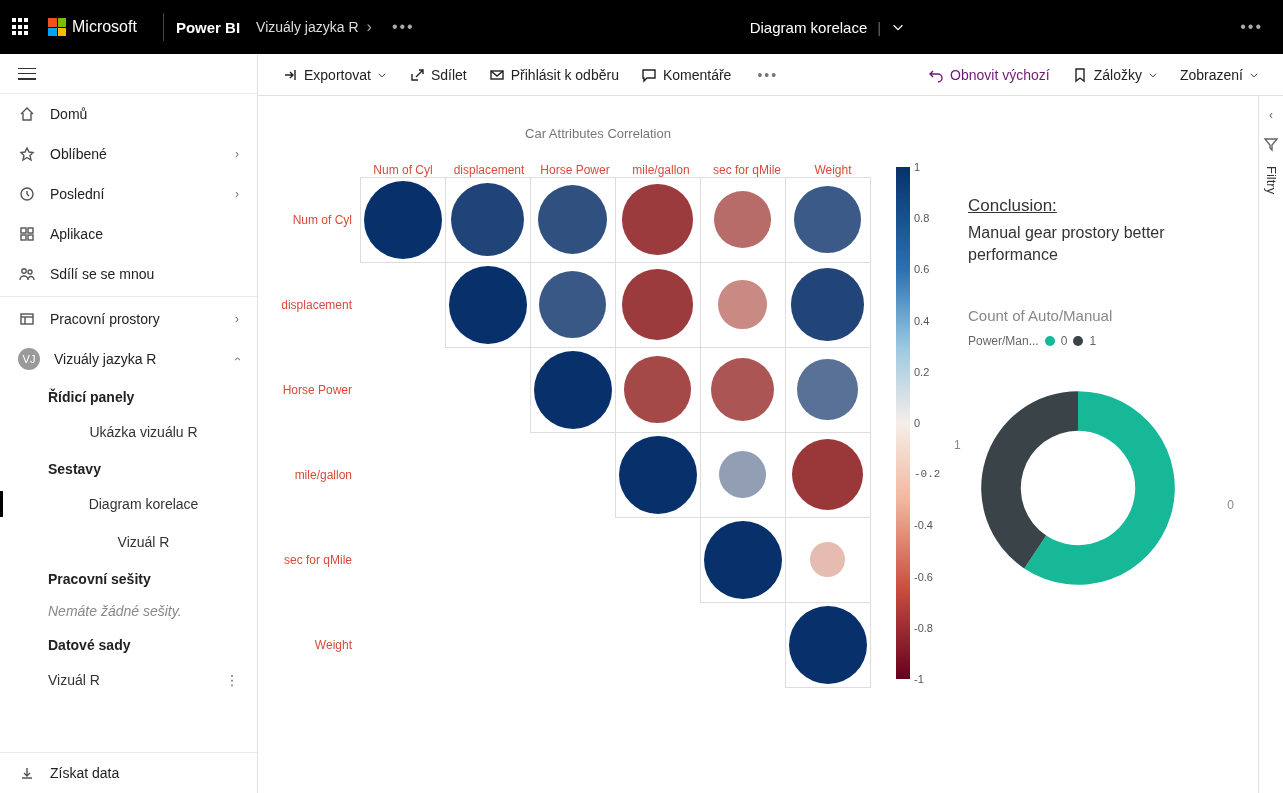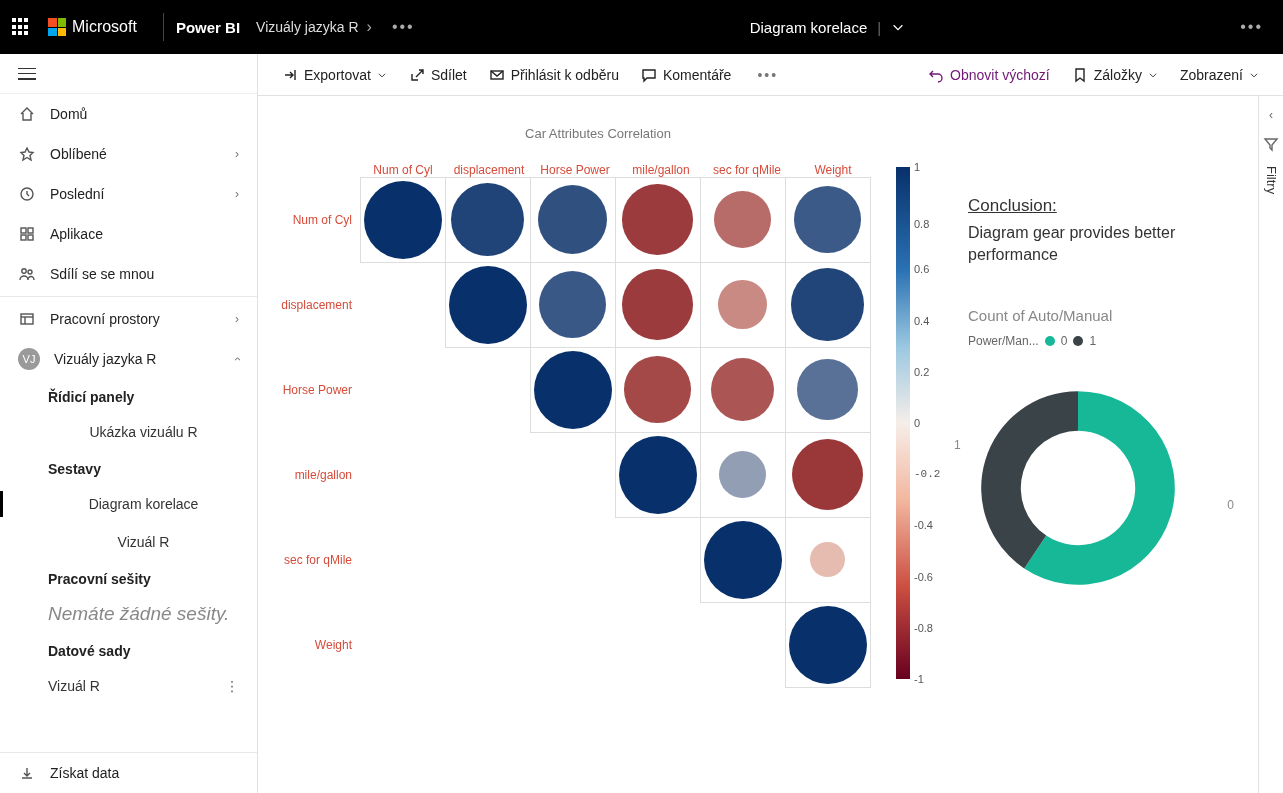--- a/index.html
+++ b/index.html
@@ -33,21 +33,21 @@
 .burger-lines span { height: 1.5px; background: #333; }
 .nav-item { height: 40px; display: flex; align-items: center; padding: 0 18px; font-size: 14px; color: #222; cursor: pointer; gap: 14px; }
 .nav-item .chev-small { margin-left: auto; color: #777; font-size: 12px; }
 .nav-icon { width: 18px; height: 18px; display: flex; align-items: center; justify-content: center; color: #555; }
 .nav-sep { height: 1px; background: #e8e8e8; margin: 2px 0; }
 .ws-circle { width: 22px; height: 22px; border-radius: 50%; background: #9a9a9a; color: #fff; font-size: 11px; display: flex; align-items: center; justify-content: center; }
 .sub-list { flex: 1; overflow-y: auto; position: relative; }
 .sub-head { padding: 10px 18px 8px 48px; font-size: 14px; font-weight: 600; color: #222; }
 .sub-item { height: 38px; display: flex; align-items: center; padding: 0 18px 0 48px; font-size: 14px; color: #333; cursor: pointer; position: relative; justify-content: center; }
 .sub-item.active::before { content:""; position:absolute; left:0; top:6px; bottom:6px; width:3px; background:#000; }
-.sub-empty { padding: 8px 18px 8px 48px; font-size: 19px; font-style: italic; color: #888; }
+.sub-empty { padding: 8px 18px 8px 48px; font-size: 14px; font-style: italic; color: #888; }
 .sub-item .more-v { margin-left: auto; color: #666; }
 .nav-bottom { border-top: 1px solid #e8e8e8; }
 
 
 .sub-list::-webkit-scrollbar { width: 14px; }
 .sub-list::-webkit-scrollbar-thumb { background: #c8c8c8; }
 .sub-list::-webkit-scrollbar-button { background: #eee; height: 14px; }
 
 
 .main { flex: 1; display: flex; flex-direction: column; overflow: hidden; }
@@ -407,39 +407,39 @@
                   <div class="cell empty"></div>
                   <div class="cell">
                     <div class="circ" style="width: 78px; height: 78px; background: rgb(8, 48, 107);"></div>
                   </div>
                 </div>
               </div>
             <div style="position:relative; margin-top:4px;">
               <div class="legend-bar">
                 <div class="legend-ticks" id="legend-ticks">
                     <span style="top: 0%; transform: translateY(-50%);">1</span>
-                    <span style="top: 10%; transform: translateY(-50%); margin-top: 6px;">0.8</span>
+                    <span style="top: 10%; transform: translateY(-50%);">0.8</span>
                     <span style="top: 20%; transform: translateY(-50%);">0.6</span>
                     <span style="top: 30%; transform: translateY(-50%);">0.4</span>
                     <span style="top: 40%; transform: translateY(-50%);">0.2</span>
                     <span style="top: 50%; transform: translateY(-50%);">0</span>
                     <span style="top: 60%; transform: translateY(-50%); font-family: Liberation Mono, monospace;">-0.2</span>
                     <span style="top: 70%; transform: translateY(-50%);">-0.4</span>
                     <span style="top: 80%; transform: translateY(-50%);">-0.6</span>
                     <span style="top: 90%; transform: translateY(-50%);">-0.8</span>
                     <span style="top: 100%; transform: translateY(-50%);">-1</span>
                   </div>
               </div>
             </div>
           </div>
         </div>
 
         <div class="right-panel">
           <div class="concl-title">Conclusion:</div>
-          <div class="concl-text">Diagram gear provides better performance</div>
+          <div class="concl-text">Manual gear prostory better performance</div>
           <div class="donut-title">Count of Auto/Manual</div>
           <div class="donut-legend">
             <span>Power/Man...</span>
             <span class="lg-dot" style="background:#17b897"></span>
             <span>0</span>
             <span class="lg-dot" style="background:#3a4347"></span>
             <span>1</span>
           </div>
           <div class="donut-wrap">
             <svg class="donut-svg" viewBox="0 0 100 100" id="donut-svg">

